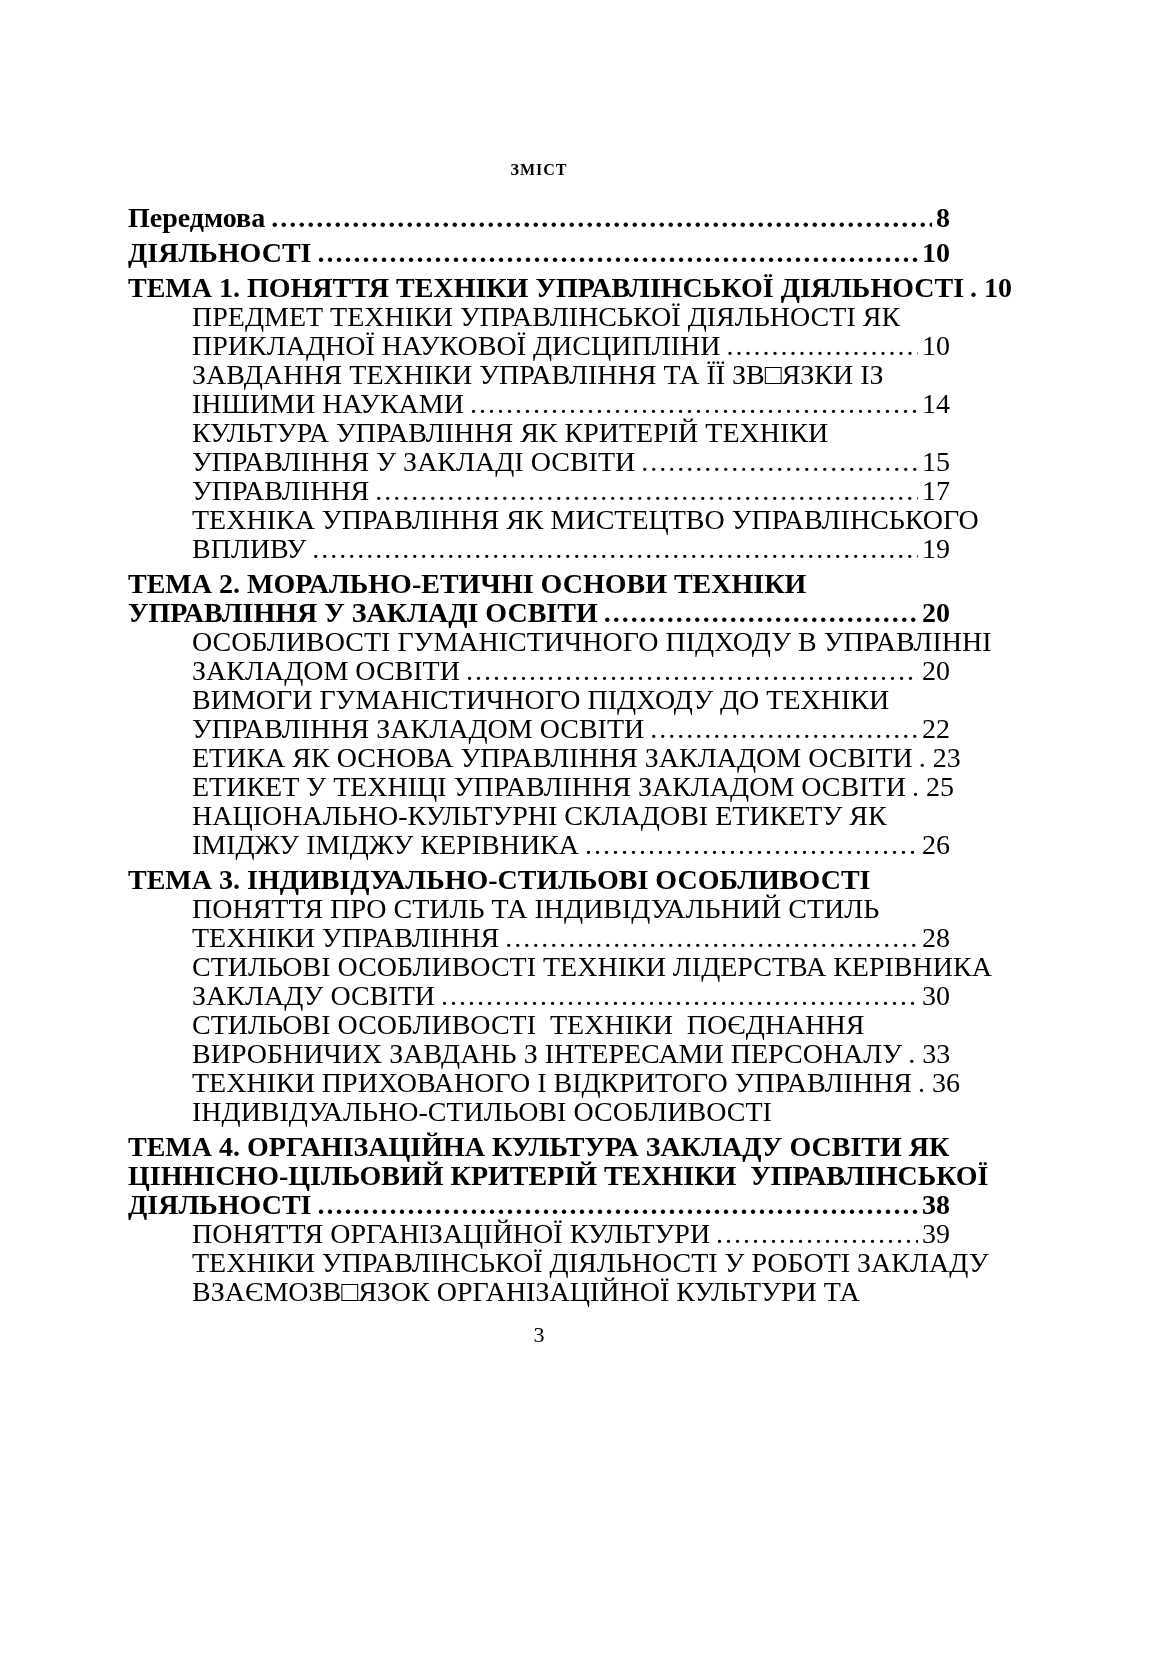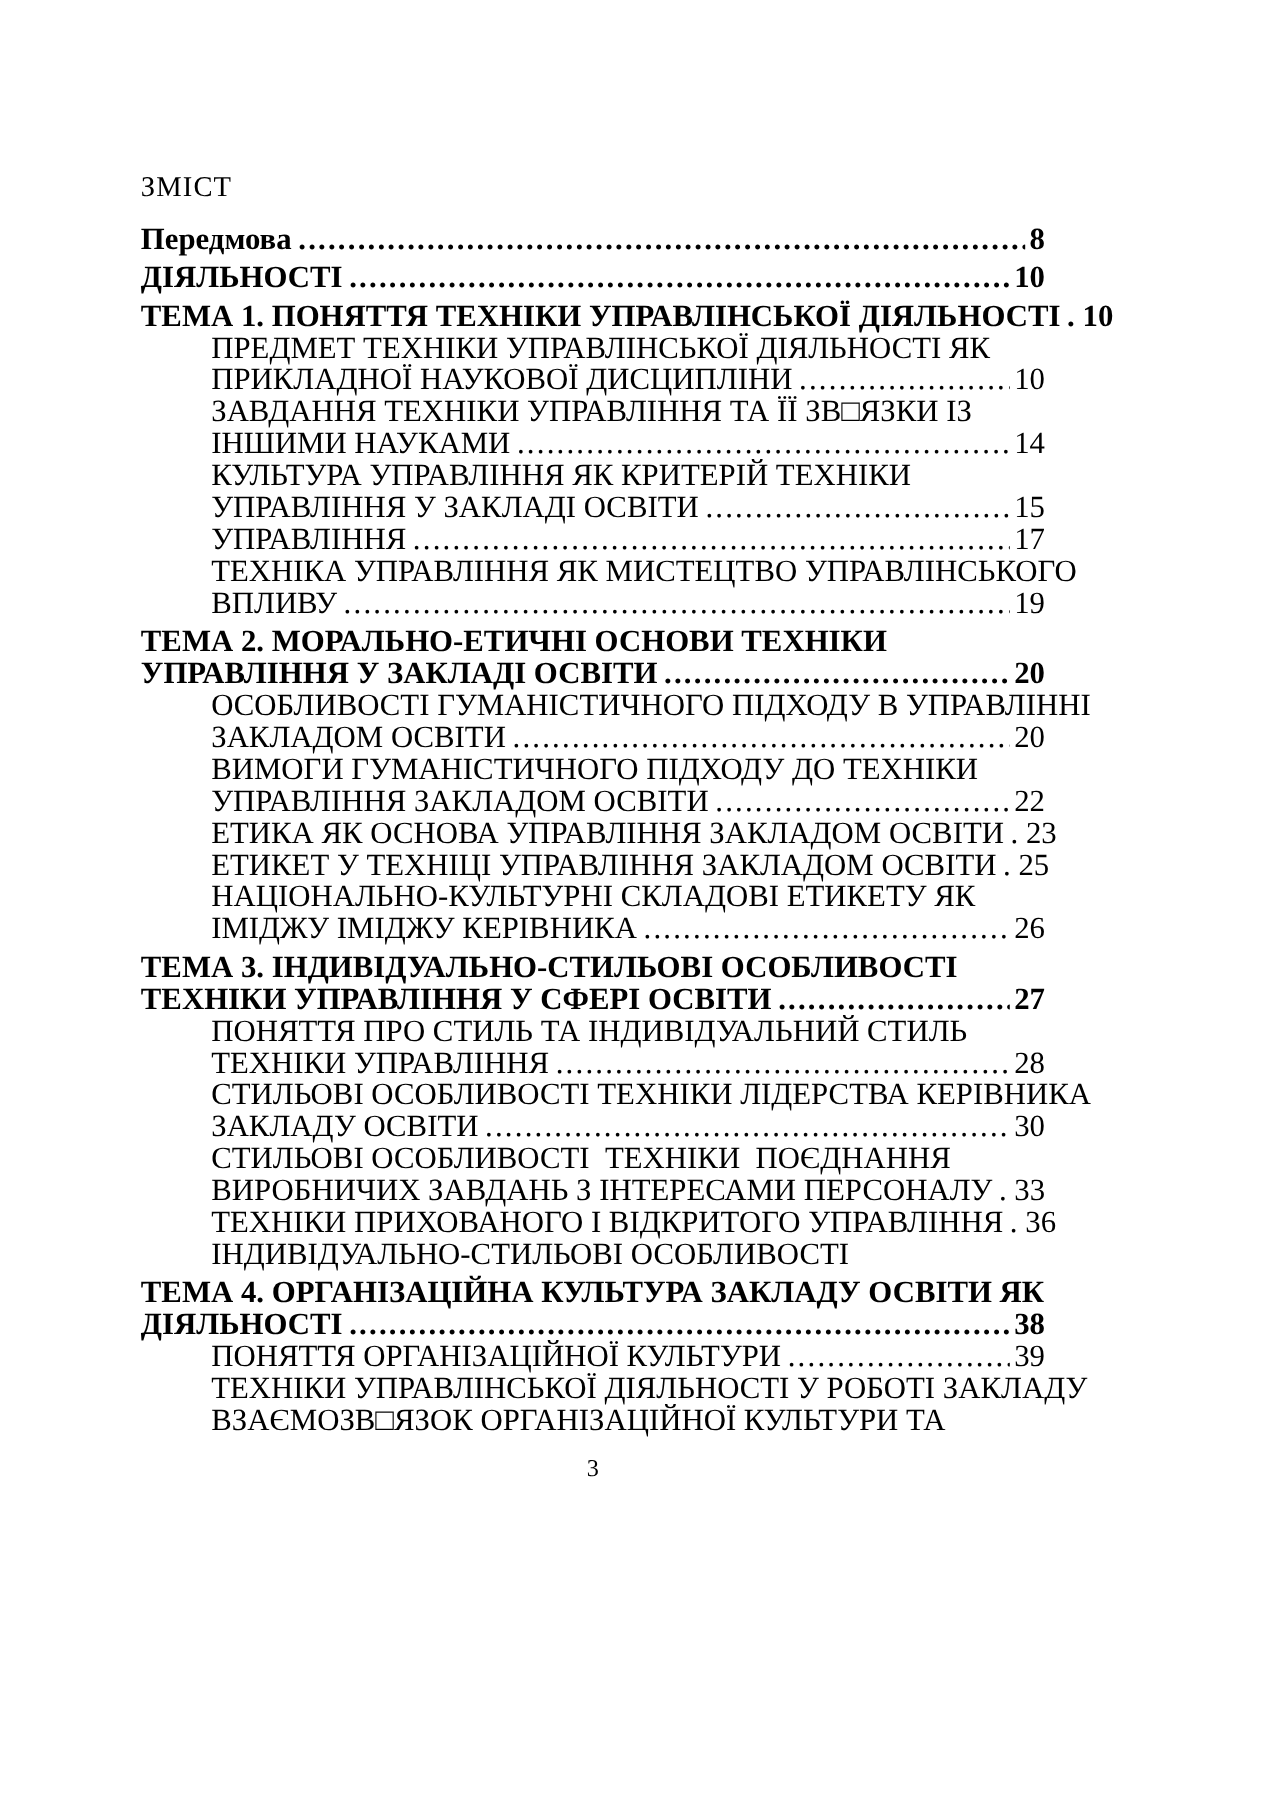--- a/index.html
+++ b/index.html
@@ -16,23 +16,23 @@
     font-family: "Liberation Serif", "DejaVu Serif", serif;
     box-sizing: border-box;
     padding-top: 155px;
     overflow: hidden;
   }
   .content {
     margin-left: 128px;
     width: 822px;
   }
   .doc-title {
-    font-size: 26px;
-    font-weight: normal;
-    text-align: left;
+    font-size: 16px;
+    font-weight: bold;
+    text-align: center;
     letter-spacing: 1px;
     line-height: 30px;
     margin: 0 0 18px 0;
   }
   .toc-list {
     font-size: 28px;
     line-height: 29px;
   }
   .toc-entry {
     margin: 0;
@@ -130,21 +130,20 @@
         </div>
         <div class="toc-entry indent">
           <div class="toc-line with-leader"><span class="line-text">ЕТИКЕТ У ТЕХНІЦІ УПРАВЛІННЯ ЗАКЛАДОМ ОСВІТИ</span><span class="dots"></span><span class="page-num">25</span></div>
         </div>
         <div class="toc-entry indent">
           <div class="toc-line">НАЦІОНАЛЬНО-КУЛЬТУРНІ СКЛАДОВІ ЕТИКЕТУ ЯК</div>
           <div class="toc-line with-leader"><span class="line-text">ІМІДЖУ ІМІДЖУ КЕРІВНИКА</span><span class="dots"></span><span class="page-num">26</span></div>
         </div>
         <div class="toc-entry bold">
           <div class="toc-line">ТЕМА 3. ІНДИВІДУАЛЬНО-СТИЛЬОВІ ОСОБЛИВОСТІ</div>
-          <div class="toc-line with-leader"><span class="line-text">ТЕХНІКИ УПРАВЛІННЯ У СФЕРІ ОСВІТИ</span><span class="dots"></span><span class="page-num">27</span></div>
         </div>
         <div class="toc-entry indent">
           <div class="toc-line">ПОНЯТТЯ ПРО СТИЛЬ ТА ІНДИВІДУАЛЬНИЙ СТИЛЬ</div>
           <div class="toc-line with-leader"><span class="line-text">ТЕХНІКИ УПРАВЛІННЯ</span><span class="dots"></span><span class="page-num">28</span></div>
         </div>
         <div class="toc-entry indent">
           <div class="toc-line">СТИЛЬОВІ ОСОБЛИВОСТІ ТЕХНІКИ ЛІДЕРСТВА КЕРІВНИКА</div>
           <div class="toc-line with-leader"><span class="line-text">ЗАКЛАДУ ОСВІТИ</span><span class="dots"></span><span class="page-num">30</span></div>
         </div>
         <div class="toc-entry indent">
@@ -152,20 +151,21 @@
           <div class="toc-line with-leader"><span class="line-text">ВИРОБНИЧИХ ЗАВДАНЬ З ІНТЕРЕСАМИ ПЕРСОНАЛУ</span><span class="dots"></span><span class="page-num">33</span></div>
         </div>
         <div class="toc-entry indent">
           <div class="toc-line with-leader"><span class="line-text">ТЕХНІКИ ПРИХОВАНОГО І ВІДКРИТОГО УПРАВЛІННЯ</span><span class="dots"></span><span class="page-num">36</span></div>
         </div>
         <div class="toc-entry indent">
           <div class="toc-line">ІНДИВІДУАЛЬНО-СТИЛЬОВІ ОСОБЛИВОСТІ</div>
         </div>
         <div class="toc-entry bold">
           <div class="toc-line">ТЕМА 4. ОРГАНІЗАЦІЙНА КУЛЬТУРА ЗАКЛАДУ ОСВІТИ ЯК</div>
+          <div class="toc-line">ЦІННІСНО-ЦІЛЬОВИЙ КРИТЕРІЙ ТЕХНІКИ  УПРАВЛІНСЬКОЇ</div>
           <div class="toc-line with-leader"><span class="line-text">ДІЯЛЬНОСТІ</span><span class="dots"></span><span class="page-num">38</span></div>
         </div>
         <div class="toc-entry indent">
           <div class="toc-line with-leader"><span class="line-text">ПОНЯТТЯ ОРГАНІЗАЦІЙНОЇ КУЛЬТУРИ</span><span class="dots"></span><span class="page-num">39</span></div>
         </div>
         <div class="toc-entry indent">
           <div class="toc-line">ТЕХНІКИ УПРАВЛІНСЬКОЇ ДІЯЛЬНОСТІ У РОБОТІ ЗАКЛАДУ</div>
           <div class="toc-line">ВЗАЄМОЗВ□ЯЗОК ОРГАНІЗАЦІЙНОЇ КУЛЬТУРИ ТА</div>
         </div>
       </div>

